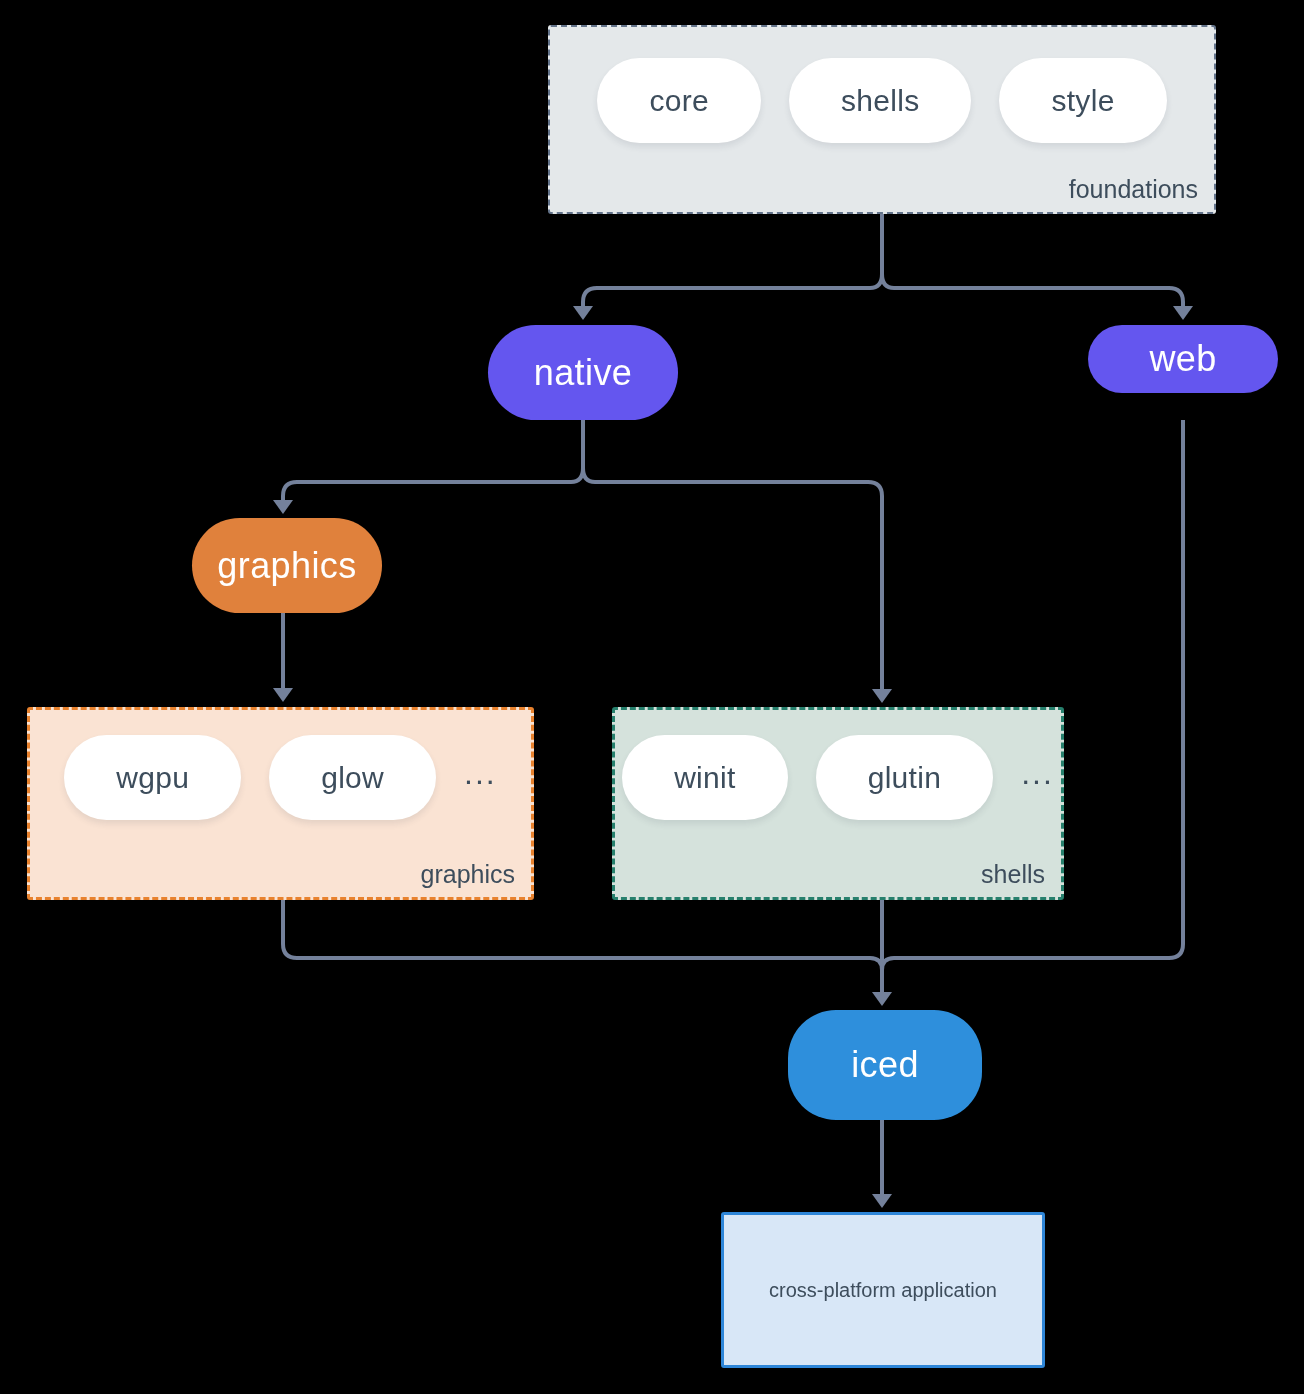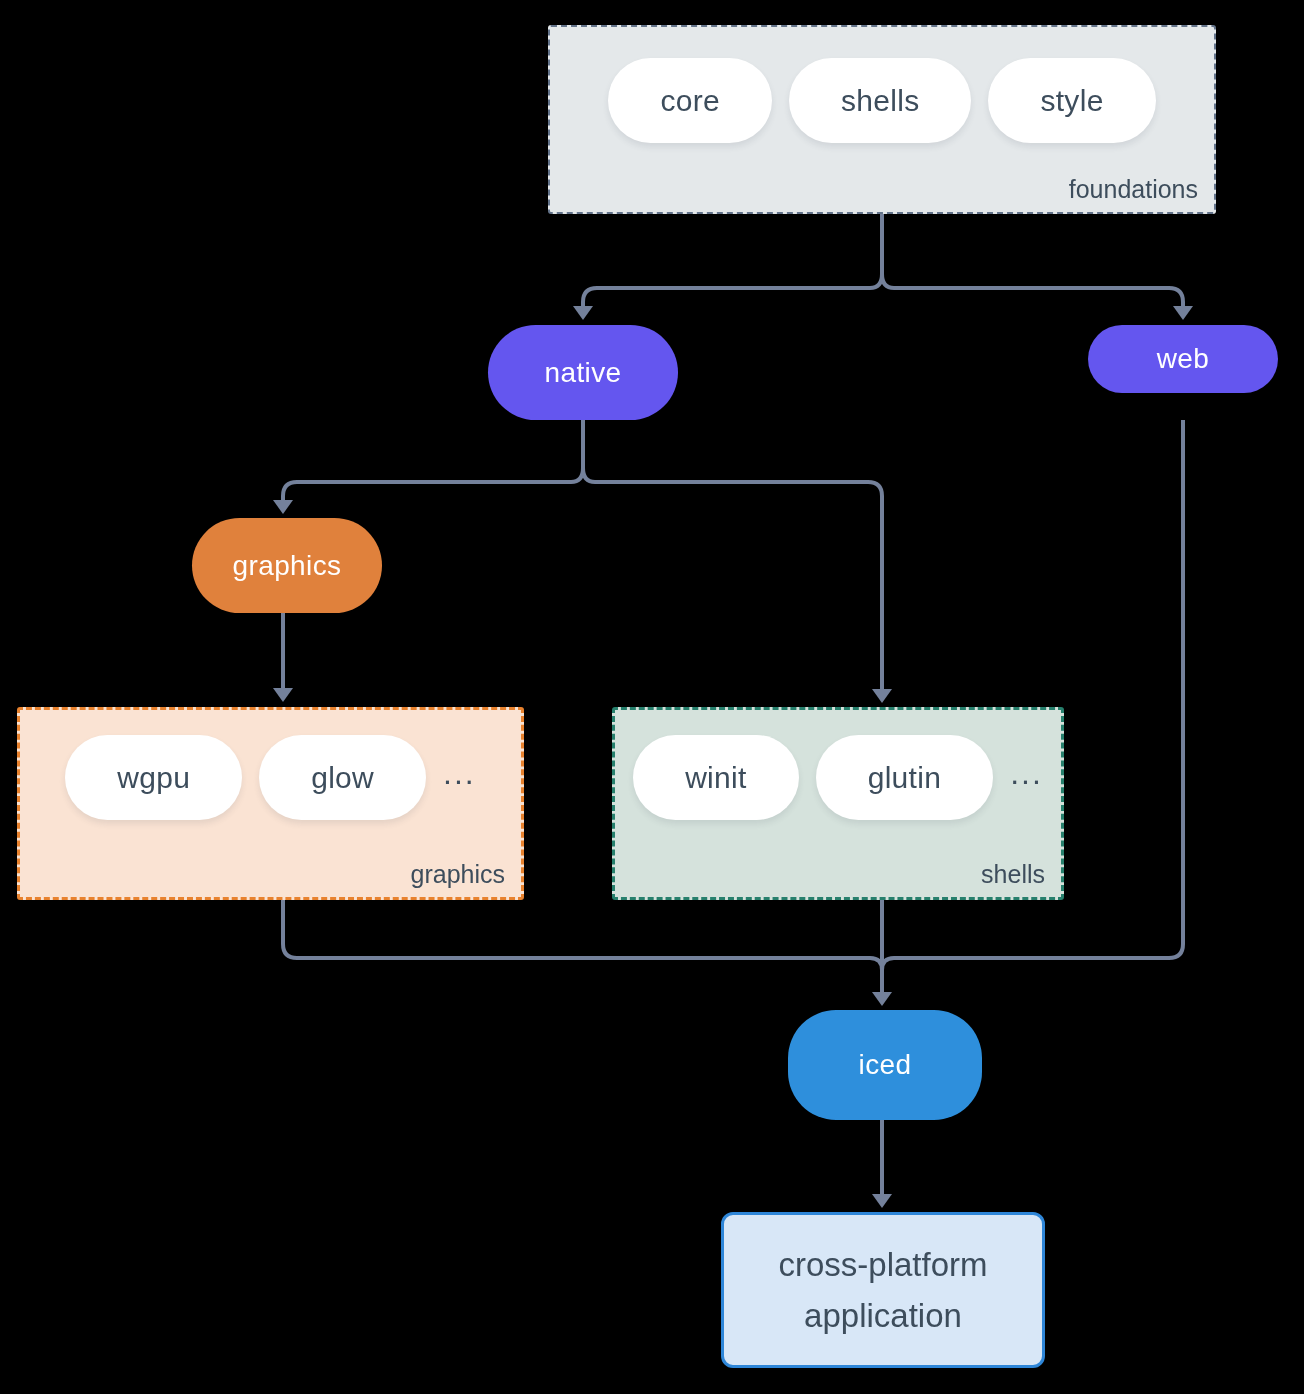--- a/index.html
+++ b/index.html
@@ -13,45 +13,45 @@
   *{box-sizing:border-box;margin:0;padding:0}
   body{background:var(--bg);font-family:"Liberation Sans","DejaVu Sans",sans-serif}
   .stage{position:relative;width:1304px;height:1394px;background:var(--bg);overflow:hidden}
   svg.wires{position:absolute;left:0;top:0;width:1304px;height:1394px;pointer-events:none}
   svg.wires path{stroke:var(--connector);stroke-width:4;fill:none}
   svg.wires polygon{fill:var(--connector);stroke:none}
 
   .group{position:absolute;border-radius:3px}
   .group-foundations{left:548px;top:25px;width:668px;height:189px;
     background:var(--foundations-fill);border:2px dashed var(--foundations-border)}
-  .group-renderers{left:17px;top:707px;width:507px;height:193px;
+  .group-renderers{left:27px;top:707px;width:507px;height:193px;
     background:var(--renderers-fill);border:3px dashed var(--renderers-border)}
   .group-shells{left:612px;top:707px;width:452px;height:193px;
     background:var(--shells-fill);border:3px dashed var(--shells-border)}
-  .pill-row{display:flex;justify-content:center;align-items:center;gap:17px}
+  .pill-row{display:flex;justify-content:center;align-items:center;gap:28px}
   .group-foundations .pill-row{padding-top:31px}
   .group-renderers .pill-row,.group-shells .pill-row{padding-top:25px}
   .pill{height:85px;border-radius:43px;display:flex;align-items:center;justify-content:center;
     font-size:30px;letter-spacing:.3px}
   .pill-white{background:var(--pill-fill);color:var(--text-dark);padding:0 52px;
     box-shadow:0 4px 6px rgba(50,60,75,.10)}
   .ellipsis{color:var(--text-dark);font-size:32px;letter-spacing:2px;padding-bottom:8px}
   .group-label{position:absolute;right:16px;bottom:8px;font-size:25px;color:var(--text-dark)}
 
   .node{position:absolute;display:flex;align-items:center;justify-content:center;
-    font-size:28px;letter-spacing:.4px;color:#fff;border-radius:48px}
+    font-size:36px;letter-spacing:.4px;color:#fff;border-radius:48px}
   .node-native{left:488px;top:325px;width:190px;height:95px;background:var(--purple)}
   .node-web{left:1088px;top:325px;width:190px;height:68px;background:var(--purple)}
   .node-graphics{left:192px;top:518px;width:190px;height:95px;background:var(--orange)}
   .node-iced{left:788px;top:1010px;width:194px;height:110px;background:var(--blue)}
 
   .app-box{position:absolute;left:721px;top:1212px;width:324px;height:156px;
-    background:var(--app-fill);border:3px solid var(--app-border);border-radius:12px;
+    background:var(--app-fill);border:3px solid var(--app-border);border-radius:3px;
     display:flex;align-items:center;justify-content:center;text-align:center;
-    color:var(--text-dark);font-size:33px;line-height:1.55;padding:0 34px}
+    color:var(--text-dark);font-size:20px;line-height:1.55;padding:0 34px}
 </style>
 </head>
 <body>
 
 <div class="stage">
 
   <svg class="wires" viewBox="0 0 1304 1394">
 
     <path d="M882 214 V274 Q882 288 870 288"></path>
     <path d="M882 214 V274 Q882 288 894 288"></path>

